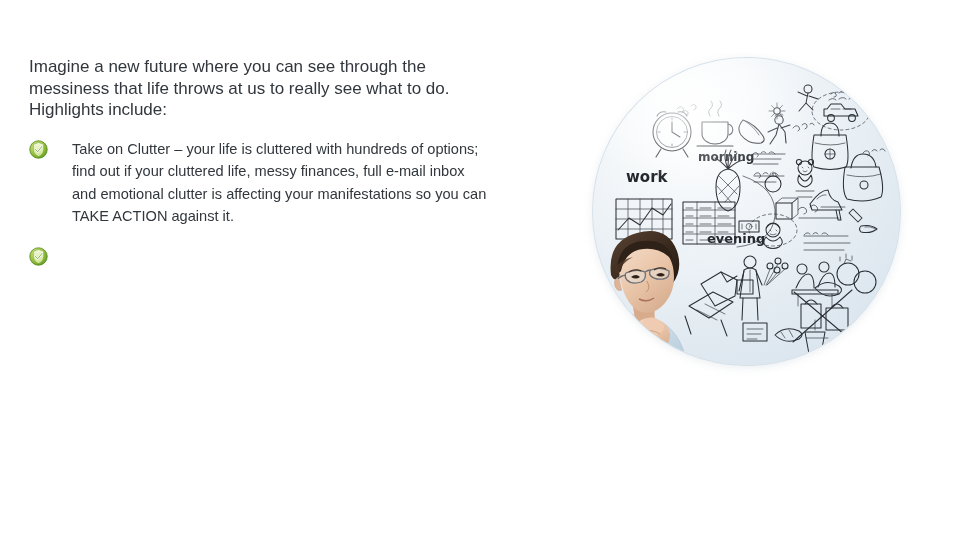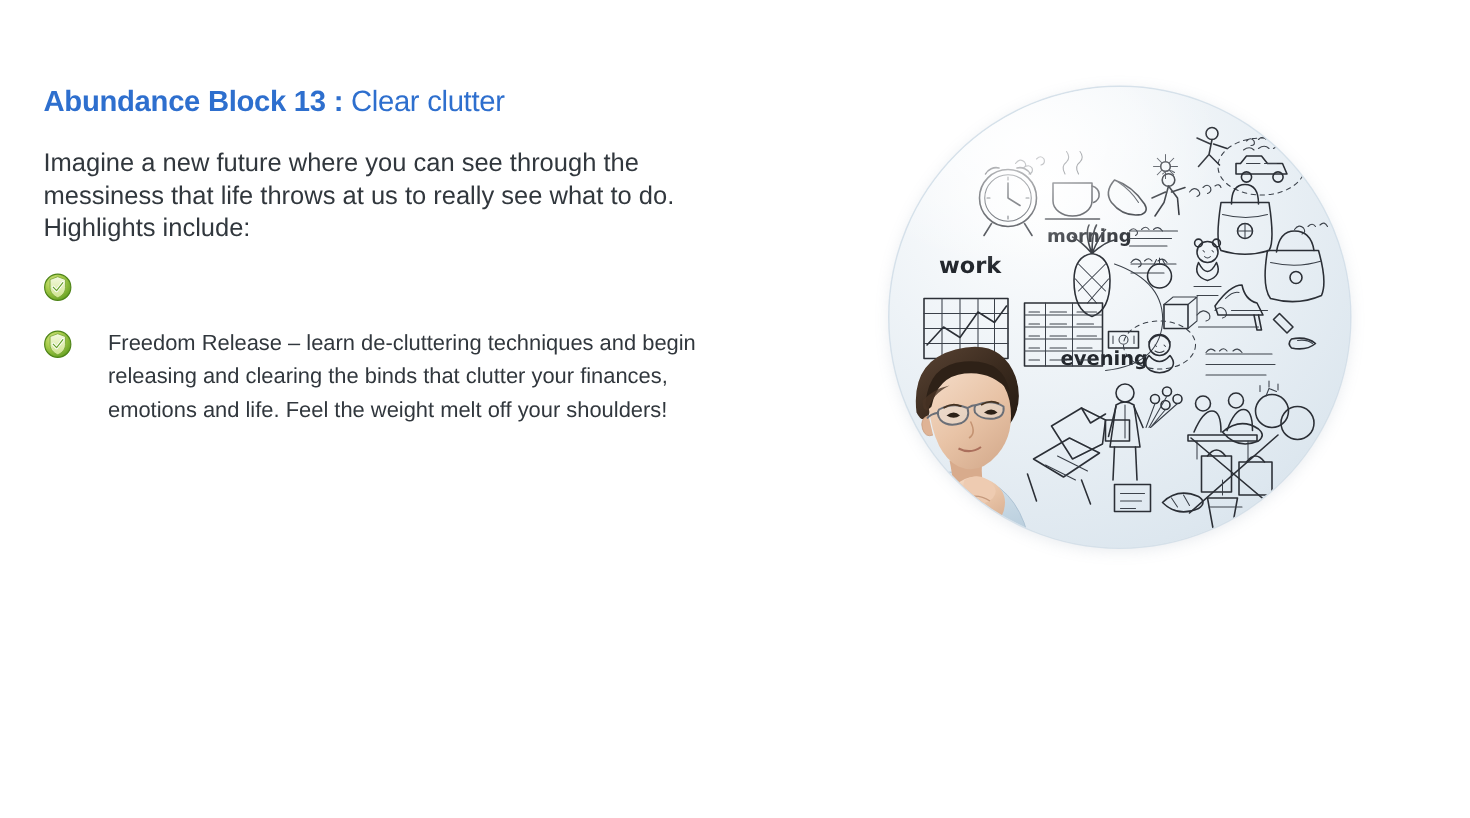--- a/index.html
+++ b/index.html
@@ -148,21 +148,20 @@
     stroke-linecap: round;
   }
 </style>
 </head>
 <body>
 
 <div id="slide">
 
   <div id="text-col">
 
-    <h1 id="slide-title"><span class="t-strong">Abundance Block 13 :</span><span class="t-light"> Clear clutter</span></h1>
 
     <p id="intro-paragraph">Imagine a new future where you can see through the messiness that life throws at us to really see what to do. Highlights include:</p>
 
     <ul id="highlights-list">
 
       <li class="bullet-item">
         <span class="bullet-icon-wrap">
           <svg class="check-badge" viewBox="0 0 20 20" aria-hidden="true">
             <defs>
               <radialGradient id="bg1" cx="36%" cy="30%" r="78%">
@@ -174,32 +173,32 @@
                 <stop offset="0%" stop-color="#f4f9df"></stop>
                 <stop offset="100%" stop-color="#cfe38f"></stop>
               </linearGradient>
             </defs>
             <circle cx="10" cy="10" r="9.2" fill="url(#bg1)" stroke="#4e8418" stroke-width="0.8"></circle>
             <path d="M10 2.6 L15.4 4.6 V10.2 C15.4 13.6 12.9 16.2 10 17.4 C7.1 16.2 4.6 13.6 4.6 10.2 V4.6 Z" fill="url(#shield1)" stroke="#7aa83a" stroke-width="0.6"></path>
             <path d="M6.8 9.9 L9.2 12.4 L13.6 6.8" fill="none" stroke="#ffffff" stroke-width="2.1" stroke-linecap="round" stroke-linejoin="round"></path>
             <path d="M6.8 9.9 L9.2 12.4 L13.6 6.8" fill="none" stroke="#6aa32c" stroke-width="0.85" stroke-linecap="round" stroke-linejoin="round"></path>
           </svg>
         </span>
+        <span class="bullet-text">Take on Clutter – your life is cluttered with hundreds of options; find out if your cluttered life, messy finances, full e-mail inbox and emotional clutter is affecting your manifestations so you can TAKE ACTION against it.</span>
       </li>
 
       <li class="bullet-item">
         <span class="bullet-icon-wrap">
           <svg class="check-badge" viewBox="0 0 20 20" aria-hidden="true">
             <circle cx="10" cy="10" r="9.2" fill="url(#bg1)" stroke="#4e8418" stroke-width="0.8"></circle>
             <path d="M10 2.6 L15.4 4.6 V10.2 C15.4 13.6 12.9 16.2 10 17.4 C7.1 16.2 4.6 13.6 4.6 10.2 V4.6 Z" fill="url(#shield1)" stroke="#7aa83a" stroke-width="0.6"></path>
             <path d="M6.8 9.9 L9.2 12.4 L13.6 6.8" fill="none" stroke="#ffffff" stroke-width="2.1" stroke-linecap="round" stroke-linejoin="round"></path>
             <path d="M6.8 9.9 L9.2 12.4 L13.6 6.8" fill="none" stroke="#6aa32c" stroke-width="0.85" stroke-linecap="round" stroke-linejoin="round"></path>
           </svg>
         </span>
-        <span class="bullet-text">Freedom Release – learn de-cluttering techniques and begin releasing and clearing the binds that clutter your finances, emotions and life. Feel the weight melt off your shoulders!</span>
       </li>
 
     </ul>
   </div>
 
   <div id="idea-photo">
     <div class="photo-bg"></div>
 
     <svg class="doodles" viewBox="0 0 307 307">
 

